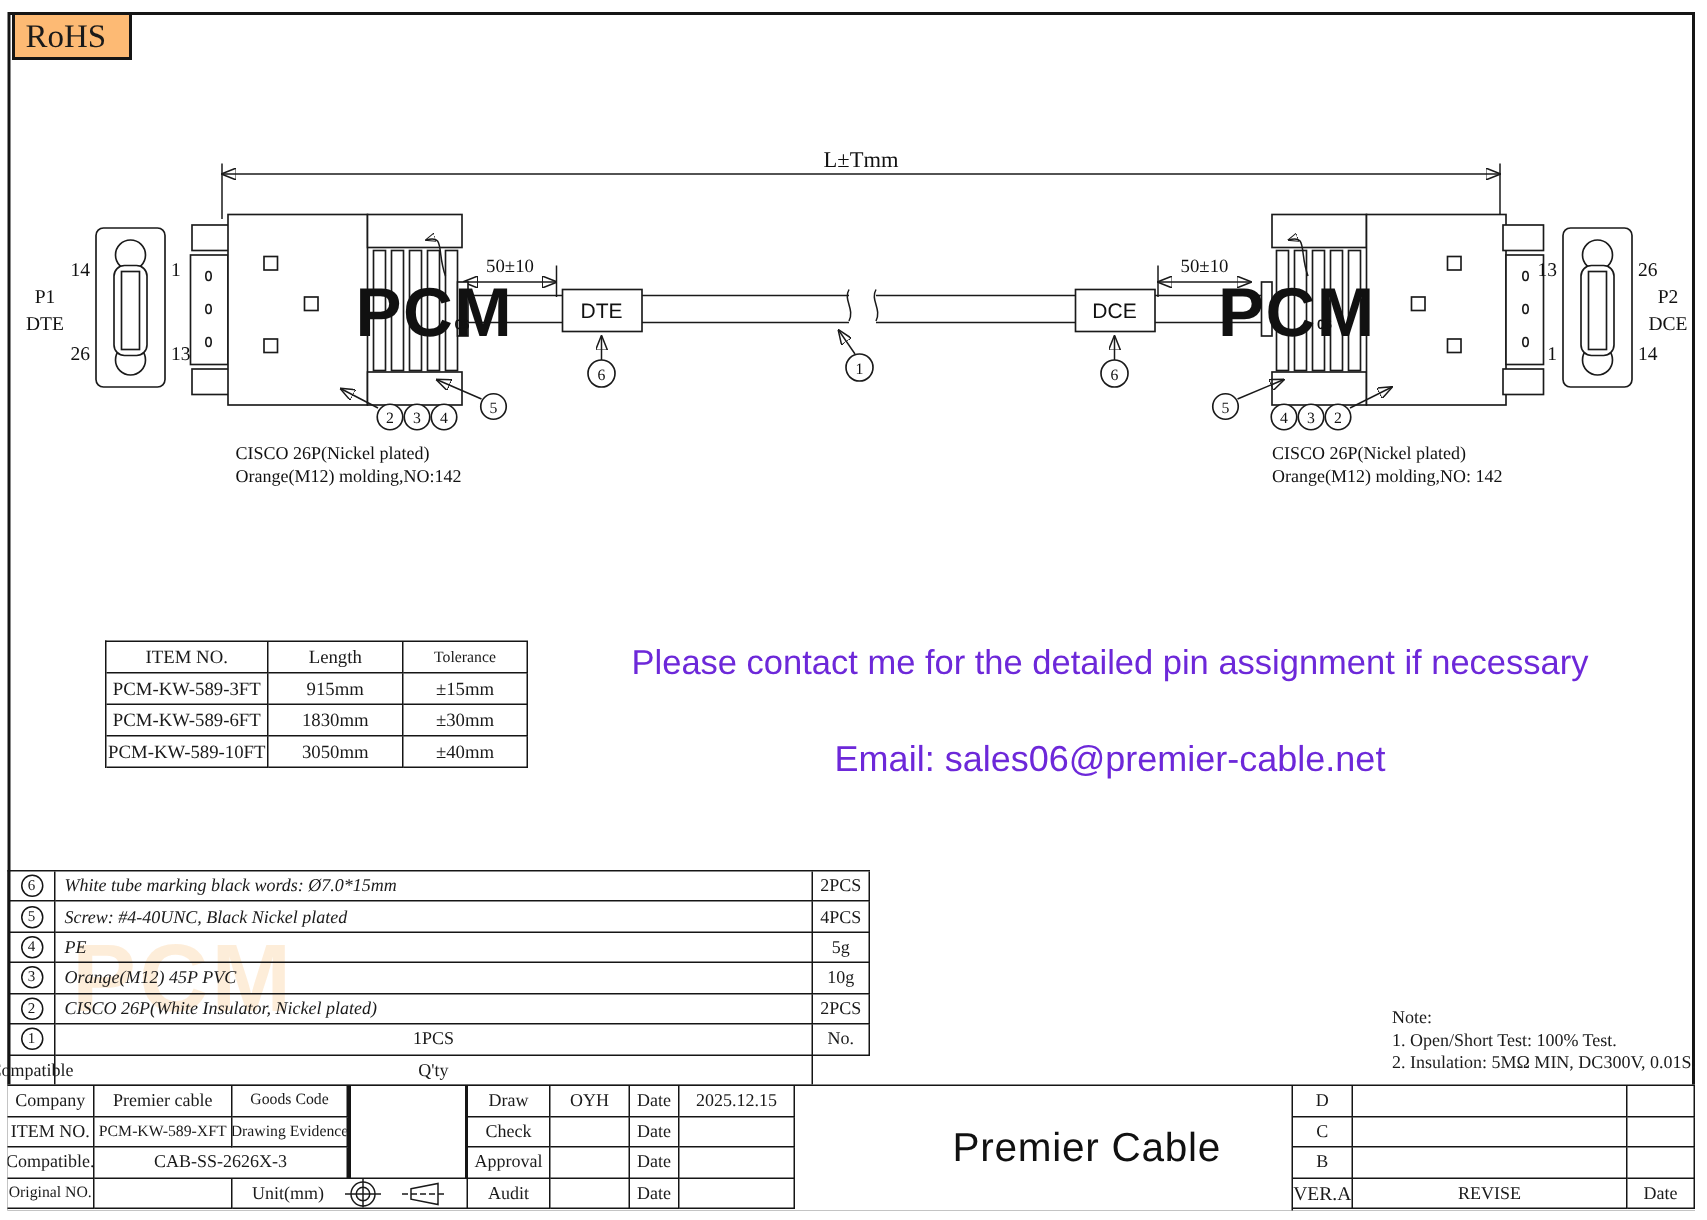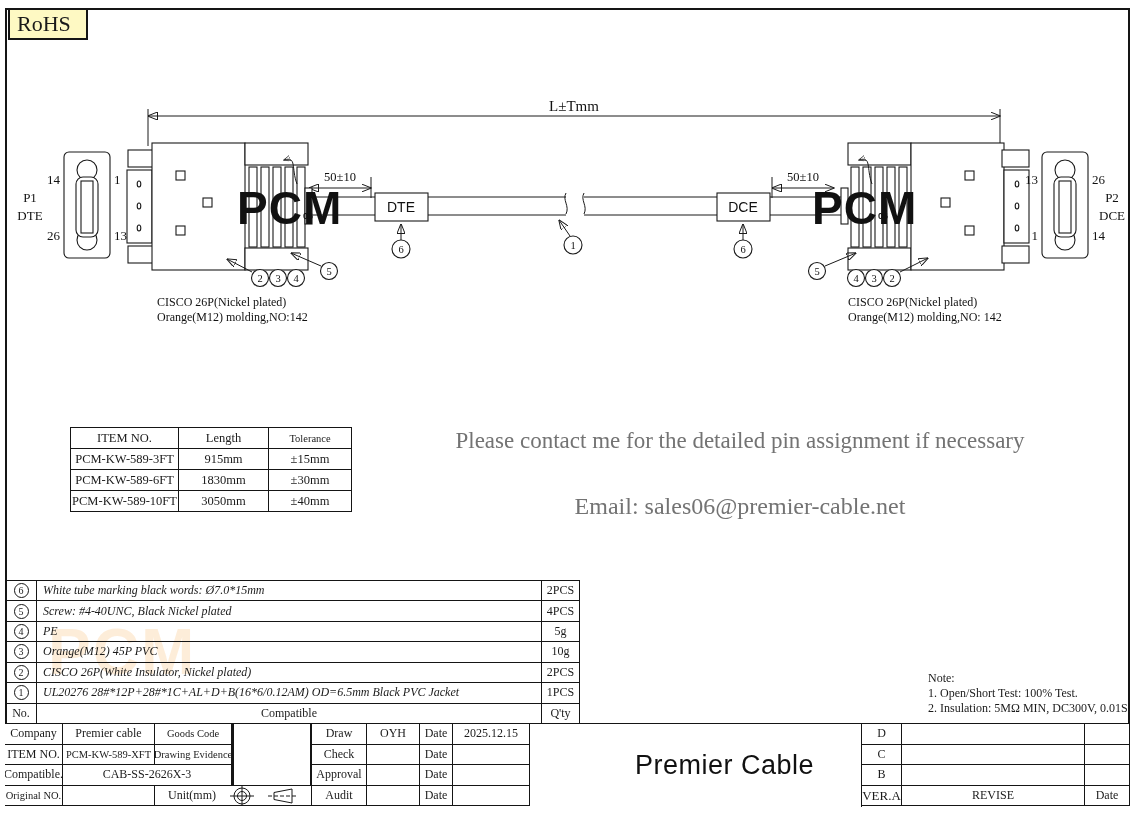--- a/index.html
+++ b/index.html
@@ -1,40 +1,40 @@
 <!DOCTYPE html>
 <html><head>
 <meta charset="utf-8">
 <style>
   html,body{margin:0;padding:0;background:#fff;}
   body{width:1138px;height:813px;position:relative;font-family:"Liberation Serif",serif;color:#1a1a1a;overflow:hidden;}
   .abs{position:absolute;}
   .pageborder{left:5px;top:8px;width:1125px;height:799px;border:2px solid #151515;box-sizing:border-box;z-index:0;}
-  .rohs{left:8px;top:8px;width:80px;height:32px;border:2px solid #151515;box-sizing:border-box;background:#fef9c3;
+  .rohs{left:8px;top:8px;width:80px;height:32px;border:2px solid #151515;box-sizing:border-box;background:#fdba74;
         display:flex;align-items:center;padding-left:7px;font-size:22px;z-index:3;}
   
   .drawing{left:0;top:0;z-index:2;}
   .drawing line,.drawing path,.drawing polyline{stroke:#1a1a1a;stroke-width:1;fill:none;}
   .drawing rect,.drawing circle,.drawing ellipse,.drawing polygon{stroke:#1a1a1a;stroke-width:1.1;fill:#fff;}
   .drawing text{stroke:none;fill:#111;}
   .dimtext{font:15px "Liberation Serif",serif;text-anchor:middle;}
   .dimtext-s{font:12.5px "Liberation Serif",serif;text-anchor:middle;}
   .lbl{font:13px "Liberation Serif",serif;}
   .boxlbl{font:14px "Liberation Sans",sans-serif;text-anchor:middle;}
   .co{font:10.5px "Liberation Serif",serif;text-anchor:middle;}
   .ciscotxt{font:12px "Liberation Serif",serif;}
   .pcm{font:bold 46px "Liberation Sans",sans-serif;fill:#F7941D;letter-spacing:1px;}
   .pcmsub{font:bold 9px "Liberation Sans",sans-serif;fill:#ffffff;}
   .swoosh{stroke:#F7941D;stroke-width:4.5;fill:none;}
   
   .itemtable{left:70px;top:427px;display:grid;grid-template-columns:108px 90px 83px;grid-auto-rows:21px;
              border-top:1.5px solid #151515;border-left:1.5px solid #151515;z-index:2;font-size:12.5px;}
   .itemtable>div{border-right:1px solid #151515;border-bottom:1px solid #151515;display:flex;align-items:center;justify-content:center;}
   
-  .blue{font-family:Liberation Serif, serif;color:#737373;z-index:2;text-align:center;}
+  .blue{font-family:Liberation Sans, sans-serif;color:#6d28d9;z-index:2;text-align:center;}
   .blue1{left:350px;top:428px;width:780px;font-size:23px;}
   .blue2{left:350px;top:493px;width:780px;font-size:24px;}
   
   .wm{left:48px;top:615px;font:bold 64px "Liberation Sans",sans-serif;color:#F7941D;opacity:.16;z-index:1;letter-spacing:2px;}
   
   .bom{left:5px;top:580px;display:grid;grid-template-columns:31px 505px 38px;grid-auto-rows:20.43px;
        border-top:1.5px solid #151515;border-left:1.5px solid #151515;z-index:2;font-size:12px;background:transparent;}
   .bom>div{border-right:1px solid #151515;border-bottom:1px solid #151515;display:flex;align-items:center;}
   .bom .c{justify-content:center;}
   .bom .d{padding-left:6px;font-style:italic;}
@@ -286,21 +286,20 @@
   <div class="d">Orange(M12) 45P PVC</div>
   <div class="c">10g</div>
   <div class="c">
       <span class="circ">2</span>
     </div>
   <div class="d">CISCO 26P(White Insulator, Nickel plated)</div>
   <div class="c">2PCS</div>
   <div class="c">
       <span class="circ">1</span>
     </div>
-  <div class="d">UL20276 28#*12P+28#*1C+AL+D+B(16*6/0.12AM) OD=6.5mm Black PVC Jacket</div>
   <div class="c">1PCS</div>
   <div class="c">No.</div>
   <div class="c">Compatible</div>
   <div class="c">Q'ty</div>
 </div>
 
 <div class="abs note">
   <div>Note:</div>
   <div>1. Open/Short Test: 100% Test.</div>
   <div>2. Insulation: 5MΩ MIN, DC300V, 0.01S.</div>

